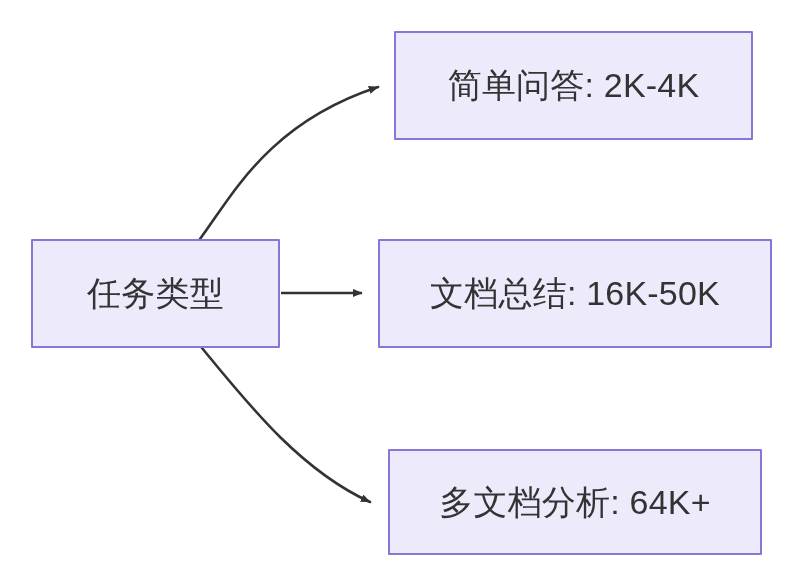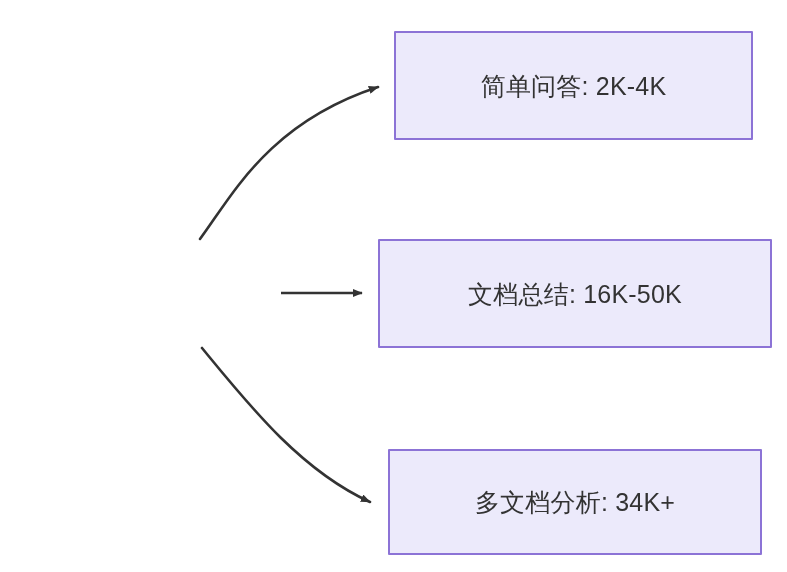--- a/index.html
+++ b/index.html
@@ -32,21 +32,21 @@
     box-sizing: border-box;
     background: #ECEAFB;
     border: 2px solid #8C73D6;
     display: flex;
     align-items: center;
     justify-content: center;
     border-radius: 1px;
   }
   .node-label {
     color: #333333;
-    font-size: 25px;
+    font-size: 34px;
     font-weight: 400;
     line-height: 1.2;
     letter-spacing: 0.2px;
     white-space: nowrap;
     text-align: center;
   }
   #node-source {
     left: 31px;
     top: 239px;
     width: 249px;
@@ -83,26 +83,29 @@
       </marker>
     </defs>
 
     <path d="M 200 239 C 232 196 268 123 378 87" fill="none" stroke="#333333" stroke-width="2.6" stroke-linecap="round" marker-end="url(#arrow-head)"></path>
 
     <path d="M 281 293 L 362 293" fill="none" stroke="#333333" stroke-width="2.6" stroke-linecap="butt" marker-end="url(#arrow-head)"></path>
 
     <path d="M 202 348 C 248 404 300 470 370 502" fill="none" stroke="#333333" stroke-width="2.6" stroke-linecap="round" marker-end="url(#arrow-head)"></path>
   </svg>
 
+  <div class="node" id="node-source">
+    <span class="node-label">任务类型</span>
+  </div>
 
   <div class="node" id="node-simple-qa">
     <span class="node-label">简单问答: 2K-4K</span>
   </div>
 
   <div class="node" id="node-doc-summary">
     <span class="node-label">文档总结: 16K-50K</span>
   </div>
 
   <div class="node" id="node-multi-doc">
-    <span class="node-label">多文档分析: 34K+</span>
+    <span class="node-label">多文档分析: 64K+</span>
   </div>
 
 </div>
 
 </body></html>

